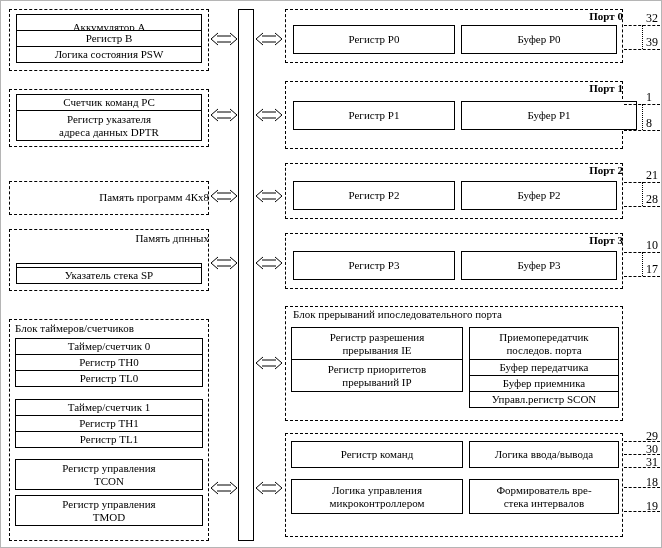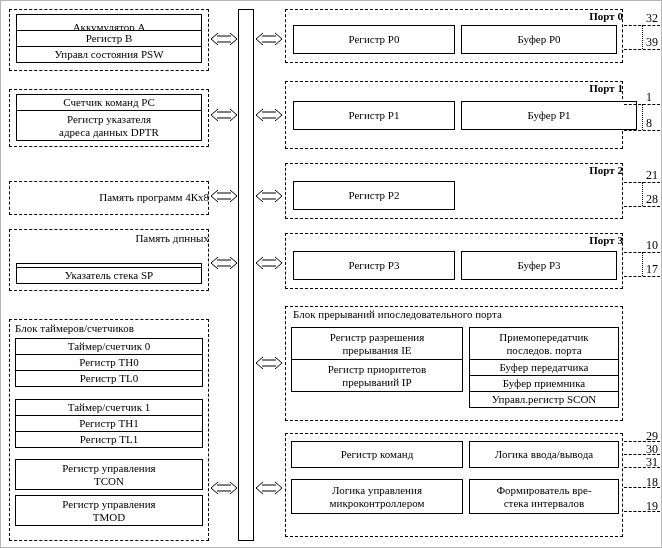--- a/index.html
+++ b/index.html
@@ -26,21 +26,21 @@
   .arrow { position:absolute; width:28px; height:14px; }
 </style>
 </head>
 <body>
 
 <div id="canvas">
 
   <div class="dashed" style="left:8px;top:8px;width:200px;height:62px"></div>
   <div class="box" style="left:15px;top:13px;width:186px;height:26px">Аккумулятор А</div>
   <div class="box" style="left:15px;top:29px;width:186px;height:17px">Регистр В</div>
-  <div class="box" style="left:15px;top:45px;width:186px;height:17px">Управл состояния PSW</div>
+  <div class="box" style="left:15px;top:45px;width:186px;height:17px">Логика состояния PSW</div>
 
   <div class="dashed" style="left:8px;top:88px;width:200px;height:58px"></div>
   <div class="box" style="left:15px;top:93px;width:186px;height:17px">Счетчик команд PC</div>
   <div class="box" style="left:15px;top:109px;width:186px;height:31px">Регистр указателя
 адреса данных DPTR</div>
 
   <div class="dashed" style="left:8px;top:180px;width:200px;height:34px"></div>
   <div class="label center" style="left:8px;top:190px;width:200px">Память программ 4Кх8</div>
 
   <div class="dashed" style="left:8px;top:228px;width:200px;height:62px"></div>
@@ -117,20 +117,21 @@
   <div class="box" style="left:460px;top:100px;width:176px;height:29px">Буфер Р1</div>
   <div class="pin-num" style="left:645px;top:90px">1</div>
   <div class="pin-line" style="left:623px;top:103px"></div>
   <div class="pin-num" style="left:645px;top:116px">8</div>
   <div class="pin-line" style="left:623px;top:129px"></div>
   <div class="vdots" style="left:641px;top:103px;height:26px"></div>
 
   <div class="dashed" style="left:284px;top:162px;width:338px;height:56px"></div>
   <div class="label center bold" style="left:284px;top:163px;width:338px">Порт 2</div>
   <div class="box" style="left:292px;top:180px;width:162px;height:29px">Регистр Р2</div>
+  <div class="box" style="left:460px;top:180px;width:156px;height:29px">Буфер Р2</div>
   <div class="pin-num" style="left:645px;top:168px">21</div>
   <div class="pin-line" style="left:623px;top:181px"></div>
   <div class="pin-num" style="left:645px;top:192px">28</div>
   <div class="pin-line" style="left:623px;top:205px"></div>
   <div class="vdots" style="left:641px;top:181px;height:24px"></div>
 
   <div class="dashed" style="left:284px;top:232px;width:338px;height:56px"></div>
   <div class="label center bold" style="left:284px;top:233px;width:338px">Порт 3</div>
   <div class="box" style="left:292px;top:250px;width:162px;height:29px">Регистр Р3</div>
   <div class="box" style="left:460px;top:250px;width:156px;height:29px">Буфер Р3</div>

